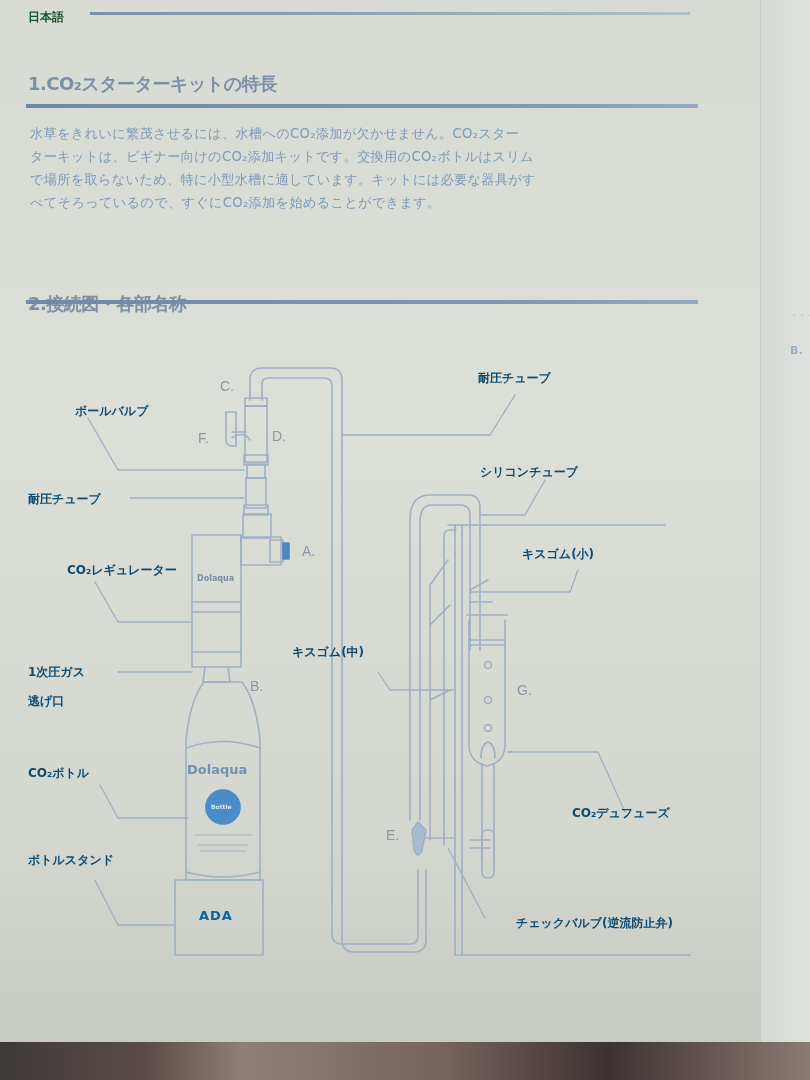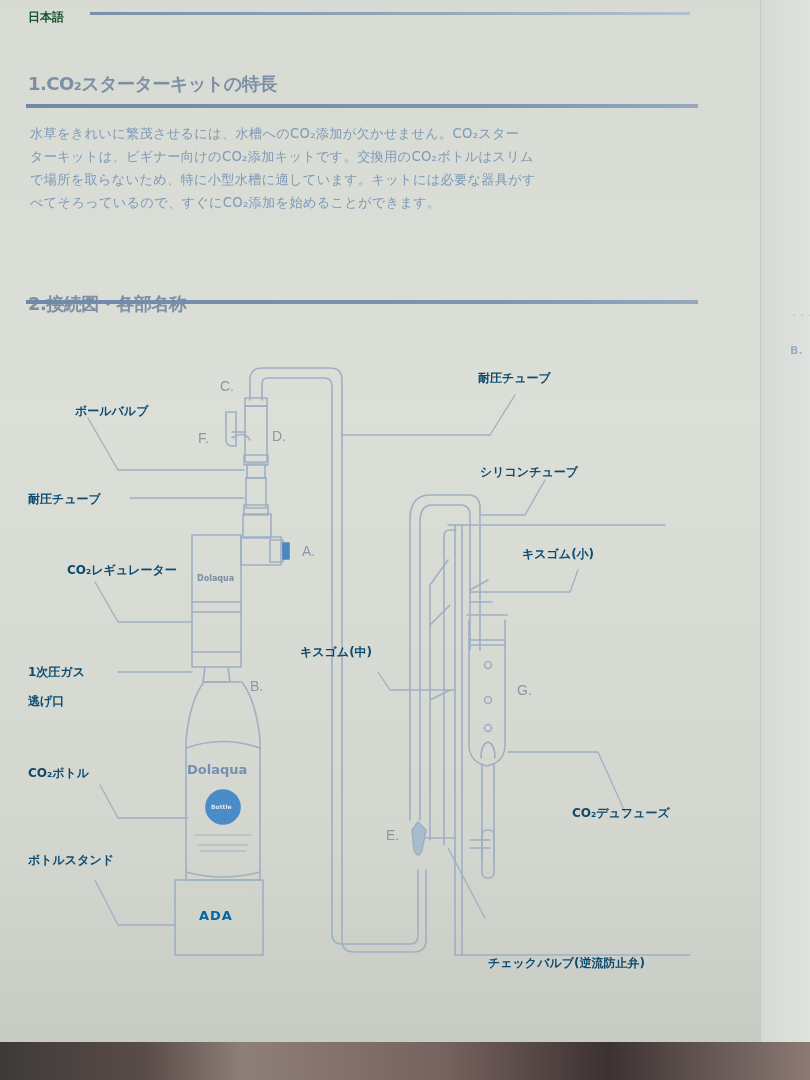--- a/index.html
+++ b/index.html
@@ -171,23 +171,23 @@
 <div class="lbl" style="left:28px; top:491px;">耐圧チューブ</div>
 <div class="lbl" style="left:28px; top:562px;margin-left:39px;">CO₂レギュレーター</div>
 <div class="lbl" style="left:28px; top:664px;">1次圧ガス</div>
 <div class="lbl" style="left:28px; top:693px;">逃げ口</div>
 <div class="lbl" style="left:28px; top:765px;">CO₂ボトル</div>
 <div class="lbl" style="left:28px; top:852px;">ボトルスタンド</div>
 
 <div class="lbl" style="left:478px; top:370px;">耐圧チューブ</div>
 <div class="lbl" style="left:480px; top:464px;">シリコンチューブ</div>
 <div class="lbl" style="left:522px; top:546px;">キスゴム(小)</div>
-<div class="lbl" style="left:300px; top:644px;">キスゴム(中)</div>
+<div class="lbl" style="left:292px; top:644px;">キスゴム(中)</div>
 <div class="lbl" style="left:572px; top:805px;">CO₂デュフューズ</div>
-<div class="lbl" style="left:488px; top:915px;margin-top:40px;">チェックバルブ(逆流防止弁)</div>
+<div class="lbl" style="left:516px; top:915px;">チェックバルブ(逆流防止弁)</div>
 
 <div class="letter" style="left:220px; top:378px;">C.</div>
 <div class="letter" style="left:272px; top:428px;">D.</div>
 <div class="letter" style="left:198px; top:430px;">F.</div>
 <div class="letter" style="left:302px; top:543px;">A.</div>
 <div class="letter" style="left:250px; top:678px;">B.</div>
 <div class="letter" style="left:386px; top:827px;">E.</div>
 <div class="letter" style="left:517px; top:682px;">G.</div>
 
 </body></html>

